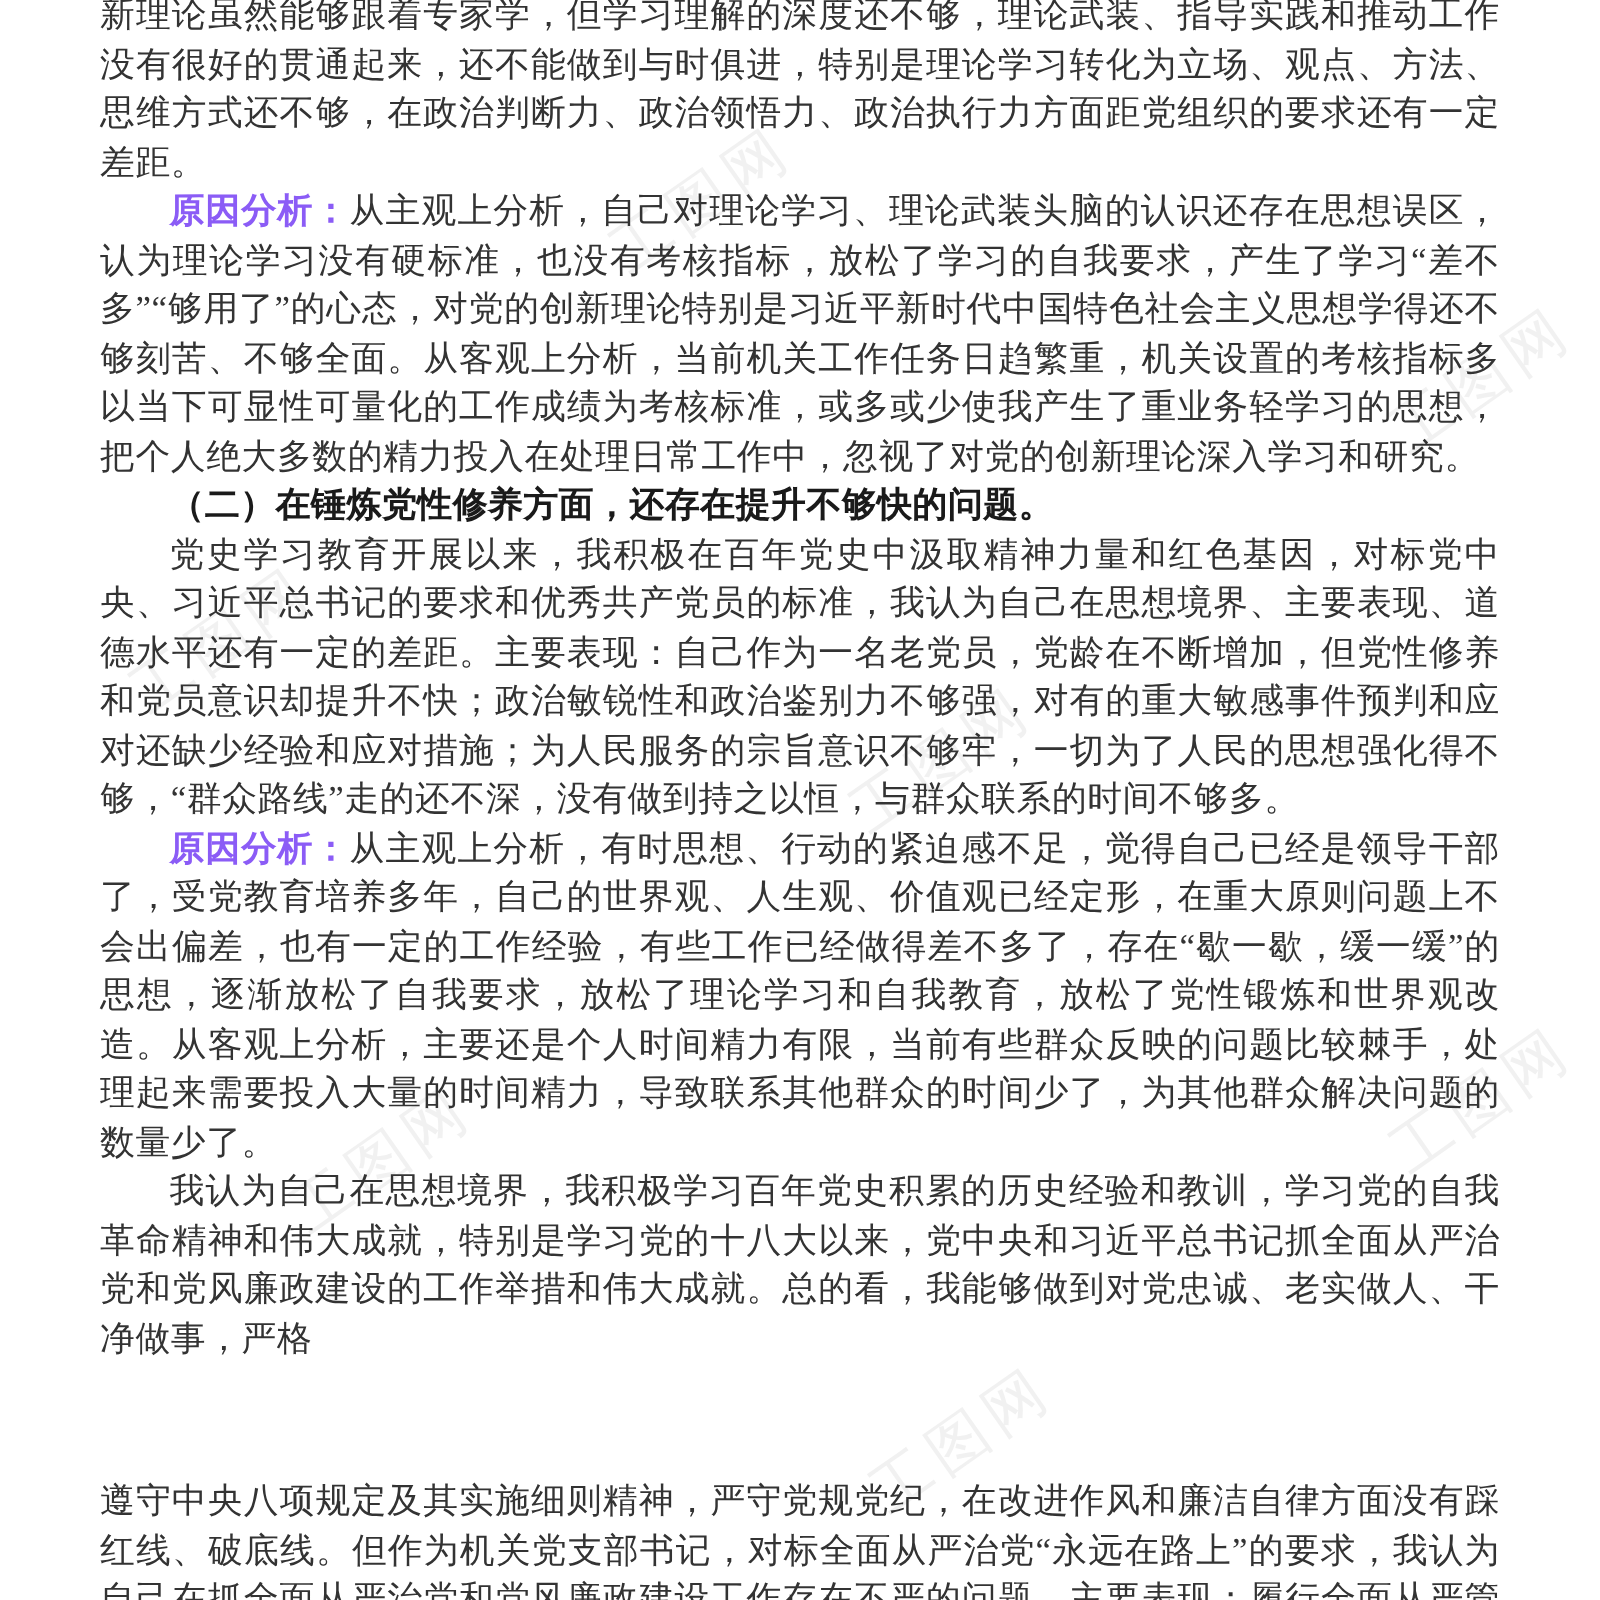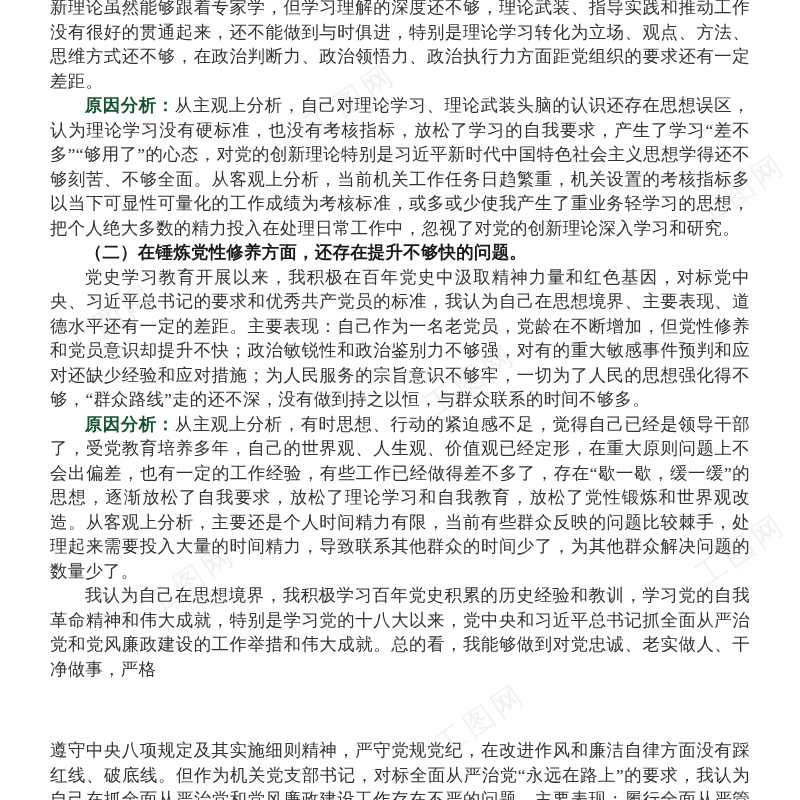--- a/index.html
+++ b/index.html
@@ -23,21 +23,21 @@
     margin: 0;
     font-size: 17.4px;
     line-height: 24.5px;
     text-align: justify;
     text-indent: 2em;
     letter-spacing: 0.3px;
     word-break: break-all;
   }
   p.cont { text-indent: 0; }            
   p.hd   { font-weight: bold; color: #1a1a1a; }
-  .lead  { font-weight: bold; color: #14532d; }
+  .lead  { font-weight: bold; color: #8b5cf6; }
   
   .wm {
     position: absolute;
     z-index: 1;
     font-size: 30px;
     color: rgba(120,120,120,0.10);
     transform: rotate(-35deg);
     white-space: nowrap;
     pointer-events: none;
     font-family: "Liberation Sans", sans-serif;

